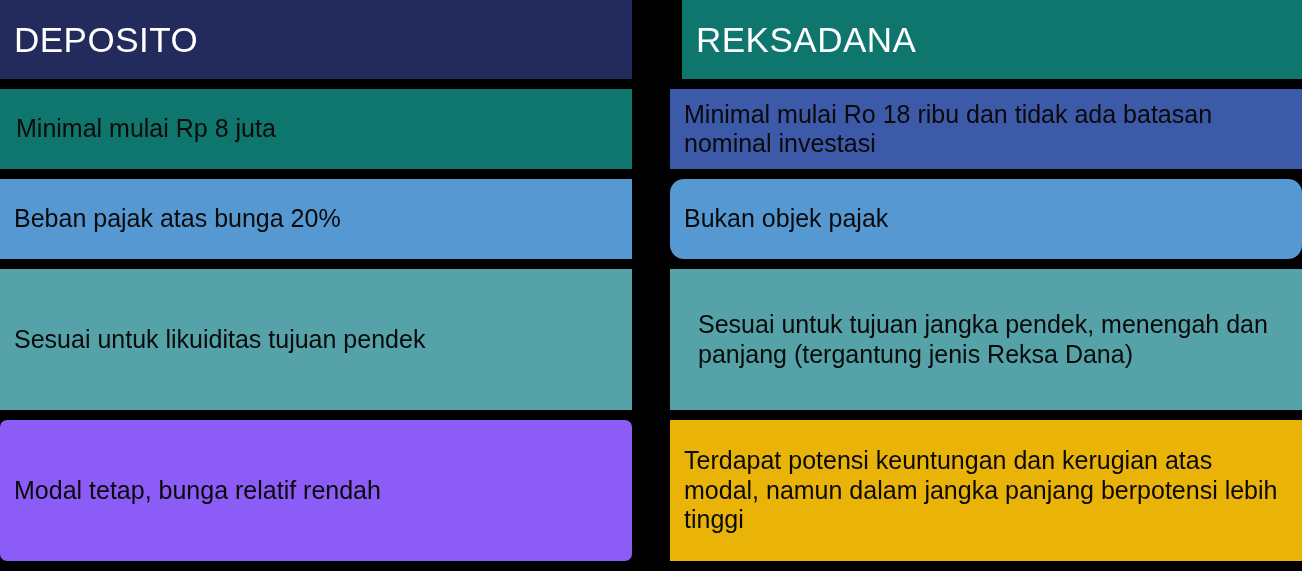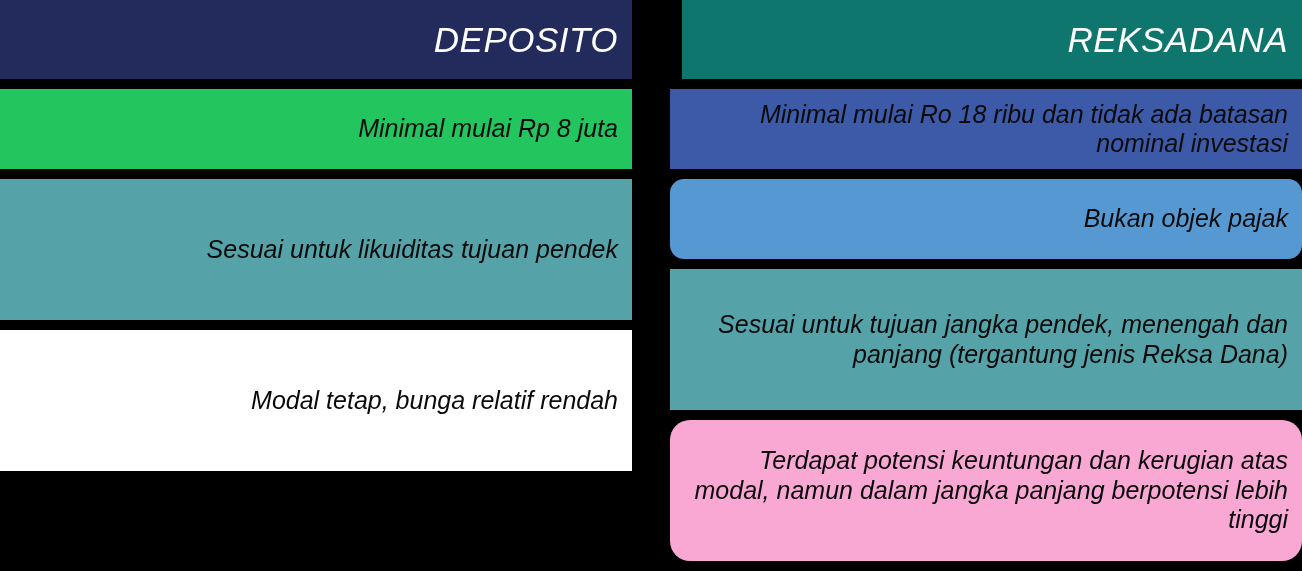--- a/index.html
+++ b/index.html
@@ -29,26 +29,25 @@
     gap: 10px;
   }
   .column.left {
     margin-left: 0;
     margin-right: 0;
   }
   .cell {
     display: flex;
     align-items: center;
     justify-content: center;
-    text-align: right;
+    text-align: left;
     box-sizing: border-box;
     padding: 4px 14px;
     line-height: 1.18;
     color: #0a0a0a;
-    font-style: italic;
   }
   .cell.header {
     color: #ffffff;
     font-size: 35px;
     letter-spacing: 0.5px;
   }
   .cell-text {
     display: block;
     width: 100%;
     white-space: pre-line;
@@ -64,42 +63,45 @@
 </style>
 </head>
 <body>
 
 <div class="comparison-table">
 
   <div class="column left">
     <div class="cell header row-h" style="background:#232a5c;">
       <span class="cell-text">DEPOSITO</span>
     </div>
-    <div class="cell row-1 fs-body" style="background:#22c55e;padding-left:16px;">
+    <div class="cell row-1 fs-body" style="background:#0f766e;padding-left:16px;">
       <span class="cell-text">Minimal mulai Rp 8 juta</span>
+    </div>
+    <div class="cell row-2 fs-body" style="background:#5699d2;">
+      <span class="cell-text">Beban pajak atas bunga 20%</span>
     </div>
     <div class="cell row-3 fs-body" style="background:#55a3a8;">
       <span class="cell-text">Sesuai untuk likuiditas tujuan pendek</span>
     </div>
-    <div class="cell row-4 fs-body" style="background:#ffffff;">
+    <div class="cell row-4 fs-body" style="background:#8b5cf6;border-radius:7px;">
       <span class="cell-text">Modal tetap, bunga relatif rendah</span>
     </div>
   </div>
 
   <div class="column right">
     <div class="cell header row-h" style="background:#0f766e;margin-left:12px;">
       <span class="cell-text">REKSADANA</span>
     </div>
     <div class="cell row-1 fs-body" style="background:#3c5aa8;">
       <span class="cell-text">Minimal mulai Ro 18 ribu dan tidak ada batasan nominal investasi</span>
     </div>
     <div class="cell row-2 fs-body" style="background:#5699d2;border-radius:14px;">
       <span class="cell-text">Bukan objek pajak</span>
     </div>
     <div class="cell row-3 fs-body" style="background:#55a3a8;padding-left:28px;">
       <span class="cell-text">Sesuai untuk tujuan jangka pendek, menengah dan panjang (tergantung jenis Reksa Dana)</span>
     </div>
-    <div class="cell row-4 fs-body" style="background:#f9a8d4;border-radius:20px;">
+    <div class="cell row-4 fs-body" style="background:#eab308;">
       <span class="cell-text">Terdapat potensi keuntungan dan kerugian atas modal, namun dalam jangka panjang berpotensi lebih tinggi</span>
     </div>
   </div>
 
 </div>
 
 </body></html>

